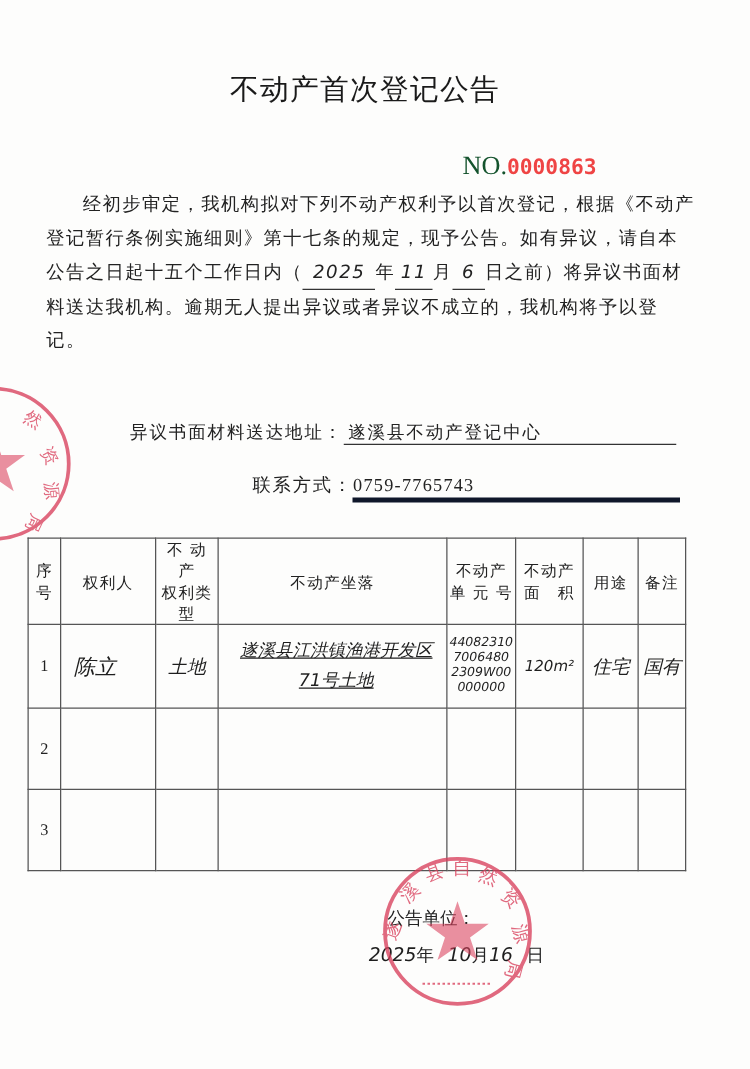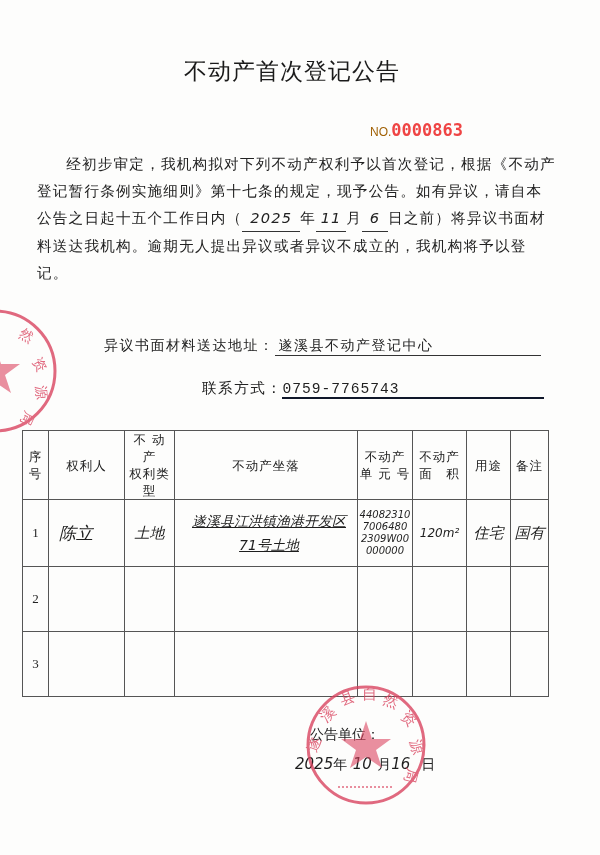--- a/index.html
+++ b/index.html
@@ -8,32 +8,32 @@
     background: #fdfdfc;
     font-family: "DejaVu Serif", "Liberation Serif", serif;
     color: #222;
   }
   .abs { position: absolute; }
   .title {
     left: 0; width: 584px; top: 56px; text-align: center;
     font-family: "DejaVu Sans", sans-serif; font-size: 23px; color: #1a1a1a; letter-spacing: 1px;
   }
   .serial { left: 370px; top: 120px; font-size: 17px; }
-  .serial .no { color: #a16207; font-family: Liberation Sans, sans-serif; font-size: 12px; }
+  .serial .no { color: #14532d; font-family: Liberation Serif, serif; font-size: 21px; }
   .serial .num { color: #ef4444; font-family: "DejaVu Sans Mono", monospace; font-weight: bold; font-size: 17px; letter-spacing: 0px; }
   .para { left: 37px; width: 520px; top: 150px; font-size: 14.6px; line-height: 27px; letter-spacing: 1.2px; }
   .para p { margin: 0; text-indent: 2em; }
   .hand {
     font-family: "DejaVu Sans", sans-serif; font-style: italic; color: #222;
     border-bottom: 1px solid #333; display: inline-block; text-align: center; text-indent: 0;
   }
   .addr { left: 104px; top: 337px; font-size: 14px; letter-spacing: 1.5px; }
   .addr .line { display: inline-block; border-bottom: 1px solid #333; width: 262px; padding-left: 4px; }
   .contact { left: 202px; top: 379px; font-size: 14.6px; letter-spacing: 1.5px; }
-  .contact .line { display: inline-block; border-bottom: 2px solid #0f172a; width: 262px; font-family: Liberation Mono, monospace; letter-spacing: 1px; }
+  .contact .line { display: inline-block; border-bottom: 4px solid #0f172a; width: 262px; font-family: Liberation Serif, serif; letter-spacing: 1px; }
   table.grid {
     position: absolute; left: 22px; top: 430px; border-collapse: collapse;
     font-size: 12.5px; table-layout: fixed;
   }
   table.grid td, table.grid th {
     border: 1px solid #555; text-align: center; vertical-align: middle; padding: 0; font-weight: normal;
   }
   table.grid th { height: 48px; line-height: 17px; letter-spacing: 1px; }
   table.grid tr.r1 td { height: 66px; }
   table.grid tr.r2 td, table.grid tr.r3 td { height: 64px; }
@@ -119,21 +119,21 @@
     <td></td>
     <td></td>
     <td></td>
     <td></td>
   </tr>
 </tbody>
   </table>
 
 <div class="abs footer-label">公告单位：</div>
 <div class="abs footer-date">
-  <span class="hw">2025</span><span>年</span><span class="hw" style="display:inline-block;width:30px;text-align:center">10</span><span>月</span><span class="hw" style="display:inline-block;width:30px;">16</span><span>日</span>
+  <span class="hw">2025</span><span>年</span><span class="hw" style="display:inline-block;width:30px;text-align:right">10</span><span>月</span><span class="hw" style="display:inline-block;width:30px;">16</span><span>日</span>
 </div>
 
 <svg class="abs stamp" style="left:-70px;top:306px" width="130" height="130" viewBox="0 0 130 130">
   <circle cx="65" cy="65" r="60" fill="none" stroke="#d9405c" stroke-width="3"></circle>
   <polygon points="65,40 71,58 90,58 75,69 81,87 65,76 49,87 55,69 40,58 59,58" fill="#d9405c" opacity="0.75"></polygon>
   <text x="88" y="30" font-size="14" fill="#d9405c" font-family="DejaVu Sans, sans-serif" transform="rotate(30 88 30)">然</text>
   <text x="102" y="55" font-size="14" fill="#d9405c" font-family="DejaVu Sans, sans-serif" transform="rotate(60 102 55)">资</text>
   <text x="106" y="80" font-size="14" fill="#d9405c" font-family="DejaVu Sans, sans-serif" transform="rotate(85 106 80)">源</text>
   <text x="96" y="104" font-size="14" fill="#d9405c" font-family="DejaVu Sans, sans-serif" transform="rotate(115 96 104)">局</text>
 </svg>

